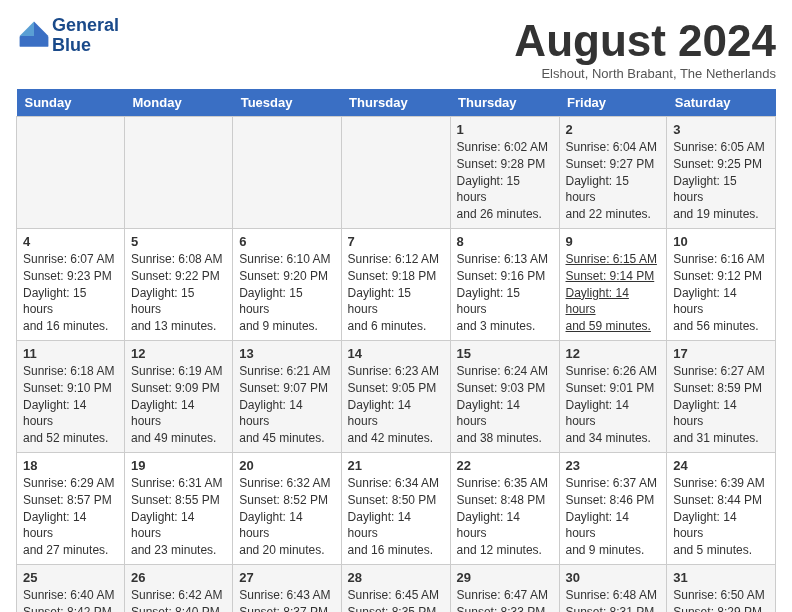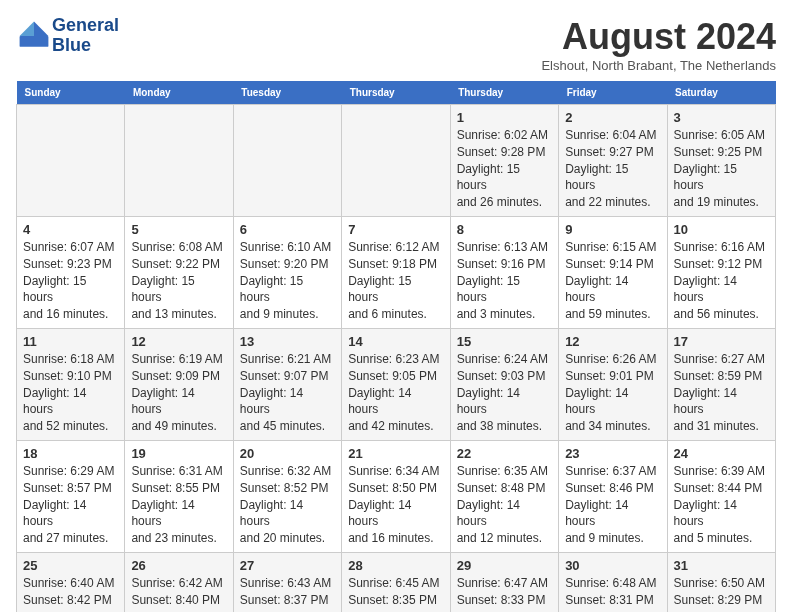--- a/index.html
+++ b/index.html
@@ -30,39 +30,39 @@
       display: block;
     }
     .logo-icon {
       width: 36px;
       height: 36px;
     }
     .title-area {
       text-align: right;
     }
     .main-title {
-      font-size: 36px;
+      font-size: 44px;
       font-weight: bold;
       color: #333;
     }
     .subtitle {
       font-size: 13px;
       color: #555;
     }
     table {
       width: 100%;
       border-collapse: collapse;
       font-size: 11px;
     }
     thead tr th {
       background-color: #3a6fc4;
       color: #fff;
       text-align: left;
       padding: 6px 8px;
-      font-size: 10px;
+      font-size: 13px;
       font-weight: bold;
     }
     tbody tr td {
       border: 1px solid #ccc;
       vertical-align: top;
       padding: 5px 6px;
       min-height: 80px;
       width: 112px;
       color: #333;
     }
@@ -178,21 +178,21 @@
         </td>
         <td>
           <div class="day-num">8</div>
           <div class="day-info" style="white-space: pre-line;">Sunrise: 6:13 AM
 Sunset: 9:16 PM
 Daylight: 15 hours
 and 3 minutes.</div>
         </td>
         <td>
           <div class="day-num">9</div>
-          <div class="day-info" style="white-space: pre-line;">Sunrise: 6:15 AM
+          <div class="day-info" style="white-space: pre-line; text-decoration: underline;">Sunrise: 6:15 AM
 Sunset: 9:14 PM
 Daylight: 14 hours
 and 59 minutes.</div>
         </td>
         <td>
           <div class="day-num">10</div>
           <div class="day-info" style="white-space: pre-line;">Sunrise: 6:16 AM
 Sunset: 9:12 PM
 Daylight: 14 hours
 and 56 minutes.</div>

